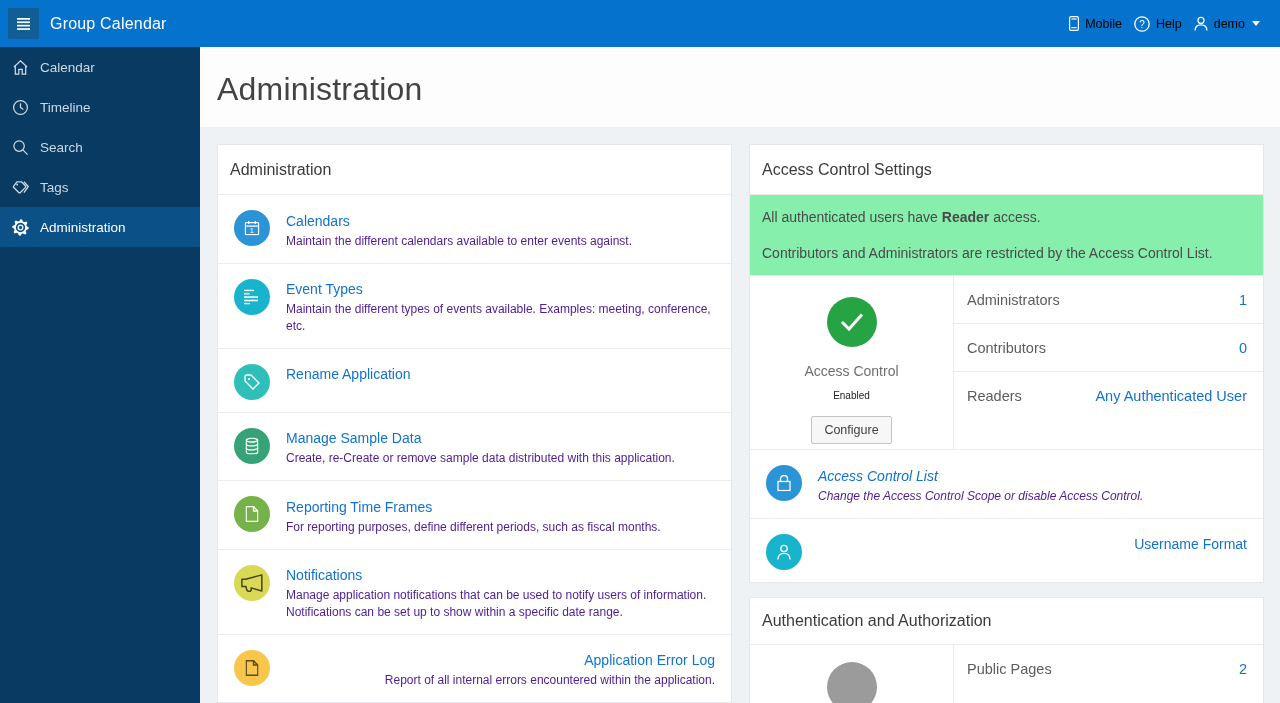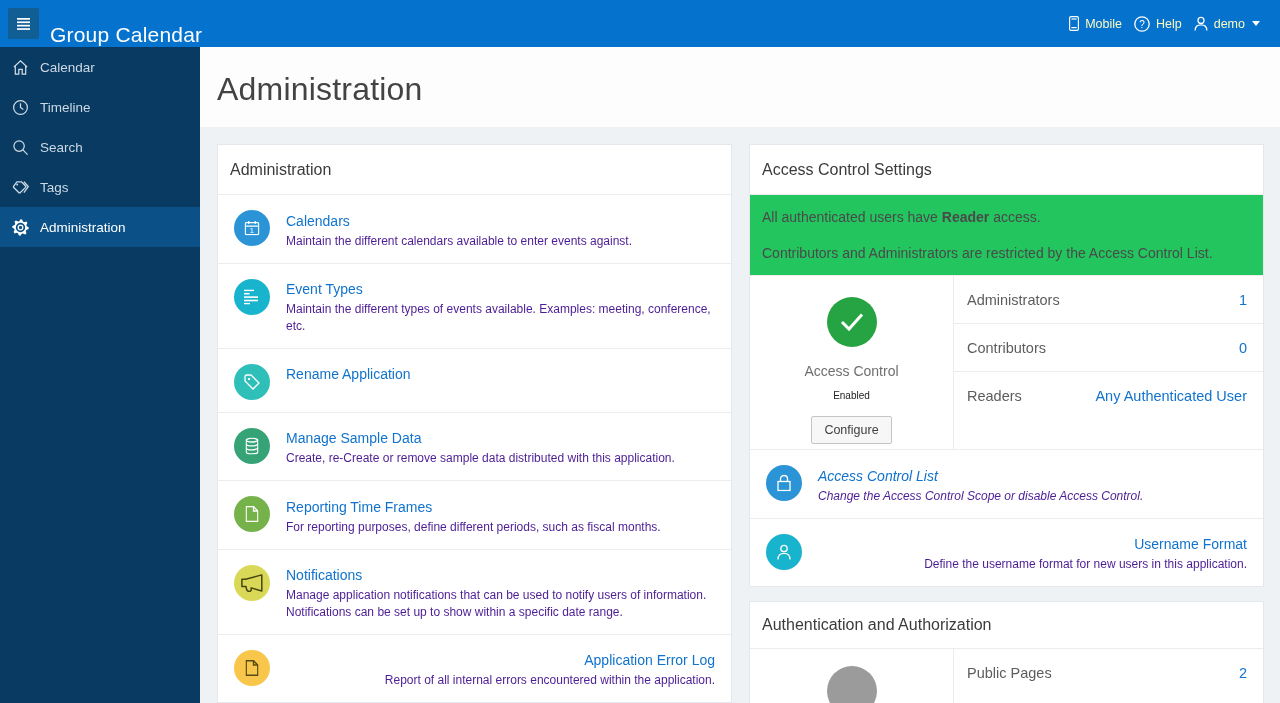--- a/index.html
+++ b/index.html
@@ -2,22 +2,22 @@
 <html><head>
 <meta charset="utf-8">
 <style>
 * { margin:0; padding:0; box-sizing:border-box; }
 html,body { width:1280px; height:703px; overflow:hidden; font-family:"Liberation Sans", sans-serif; background:#eef2f5; }
 
 
 .hdr { position:fixed; top:0; left:0; width:1280px; height:47px; background:#0572ce; z-index:10; }
 .burger { position:absolute; left:8px; top:8px; width:31px; height:31px; background:#115e94; border-radius:2px; }
 .burger svg { position:absolute; left:9px; top:10px; }
-.appname { position:absolute; left:50px; top:11px; line-height:47px; color:#fff; font-size:21px; letter-spacing:0.2px; }
-.hdr-right { position:absolute; right:20px; top:0; height:47px; display:flex; align-items:center; color:#fef9c3; font-size:12.5px; }
+.appname { position:absolute; left:50px; top:0; line-height:47px; color:#fff; font-size:16px; letter-spacing:0.2px; }
+.hdr-right { position:absolute; right:20px; top:0; height:47px; display:flex; align-items:center; color:#000000; font-size:12.5px; }
 .hdr-item { display:flex; align-items:center; margin-left:12px; }
 .hdr-item svg { margin-right:6px; }
 .caret { display:inline-block; width:0; height:0; border-left:4.5px solid transparent; border-right:4.5px solid transparent; border-top:5.5px solid #fff; margin-left:7px; }
 
 
 .side { position:fixed; top:47px; left:0; width:200px; height:656px; background:#083a62; z-index:5; }
 .nav-item { height:40px; display:flex; align-items:center; color:#ccd8e4; font-size:13.5px; }
 .nav-item .nico { width:17px; height:17px; margin-left:12px; margin-right:11px; }
 .nav-item.sel { background:#0b5087; color:#fff; }
 
@@ -45,21 +45,21 @@
 .c-evt { background:#18b4cd; }
 .c-tag { background:#2dbfb8; }
 .c-db  { background:#36a377; }
 .c-pg  { background:#76b24a; }
 .c-meg { background:#d9d957; }
 .c-err { background:#f7c64a; }
 .c-lock{ background:#2b94d6; }
 .c-usr { background:#18b4cd; }
 
 
-.notice { background:#22c55e; padding:12px 12px; border-bottom:1px solid #ececec; }
+.notice { background:#86efac; padding:12px 12px; border-bottom:1px solid #ececec; }
 .notice p { font-size:14px; line-height:20px; color:#4a4a4a; margin:0 0 16px 0; }
 .notice p:last-child { margin-bottom:0; }
 .acs { display:flex; border-bottom:1px solid #ececec; }
 .acs-left { width:204px; border-right:1px solid #ececec; text-align:center; padding-top:21px; padding-bottom:5px; }
 .okcirc { width:50px; height:50px; border-radius:50%; background:#26a342; margin:0 auto; position:relative; }
 .okcirc svg { position:absolute; left:50%; top:50%; transform:translate(-50%,-50%); }
 .ac-lab { font-size:14px; line-height:16px; color:#6f6f6f; margin-top:16px; }
 .ac-en { font-size:10px; line-height:16px; color:#222; font-weight:normal; margin-top:9px; }
 .btn { display:inline-block; margin-top:12px; background:#f7f7f7; border:1px solid #c5c5c5; border-radius:2px; font-size:12.5px; line-height:14px; color:#404040; padding:6px 12px; }
 .acs-right { flex:1; }
@@ -279,21 +279,20 @@
         </div>
         <div class="mrow">
           <div class="mico c-usr">
               <svg width="14" height="16" viewBox="0 0 14 16" fill="none" stroke="#fff" stroke-width="1.3">
                 <circle cx="7" cy="4.5" r="3.2"></circle>
                 <path d="M1 15.5 C1 10.9 3.7 9.4 7 9.4 C10.3 9.4 13 10.9 13 15.5"></path>
               </svg>
             </div>
           <div class="mbody">
               <div class="mtitle">Username Format</div>
-              <div class="mdesc">Define the username format for new users in this application.</div>
             </div>
         </div>
       </div>
 
       <div class="card" style="margin-top:14px;">
         <div class="card-h" style="height:47px;">Authentication and Authorization</div>
         <div class="acs" style="border-bottom:none;">
           <div class="acs-left" style="padding-top:17px; padding-bottom:60px;">
             <div class="okcirc" style="background:#9b9b9b;"></div>
           </div>

